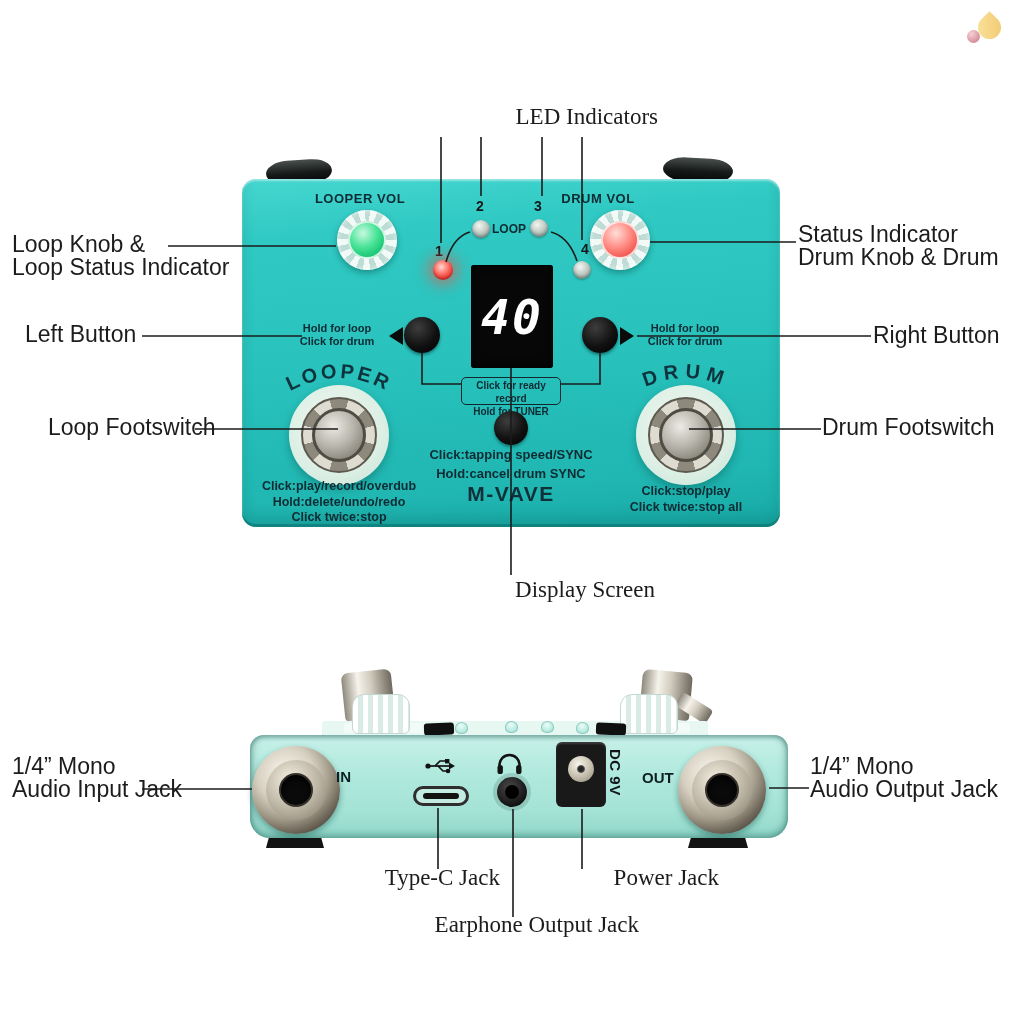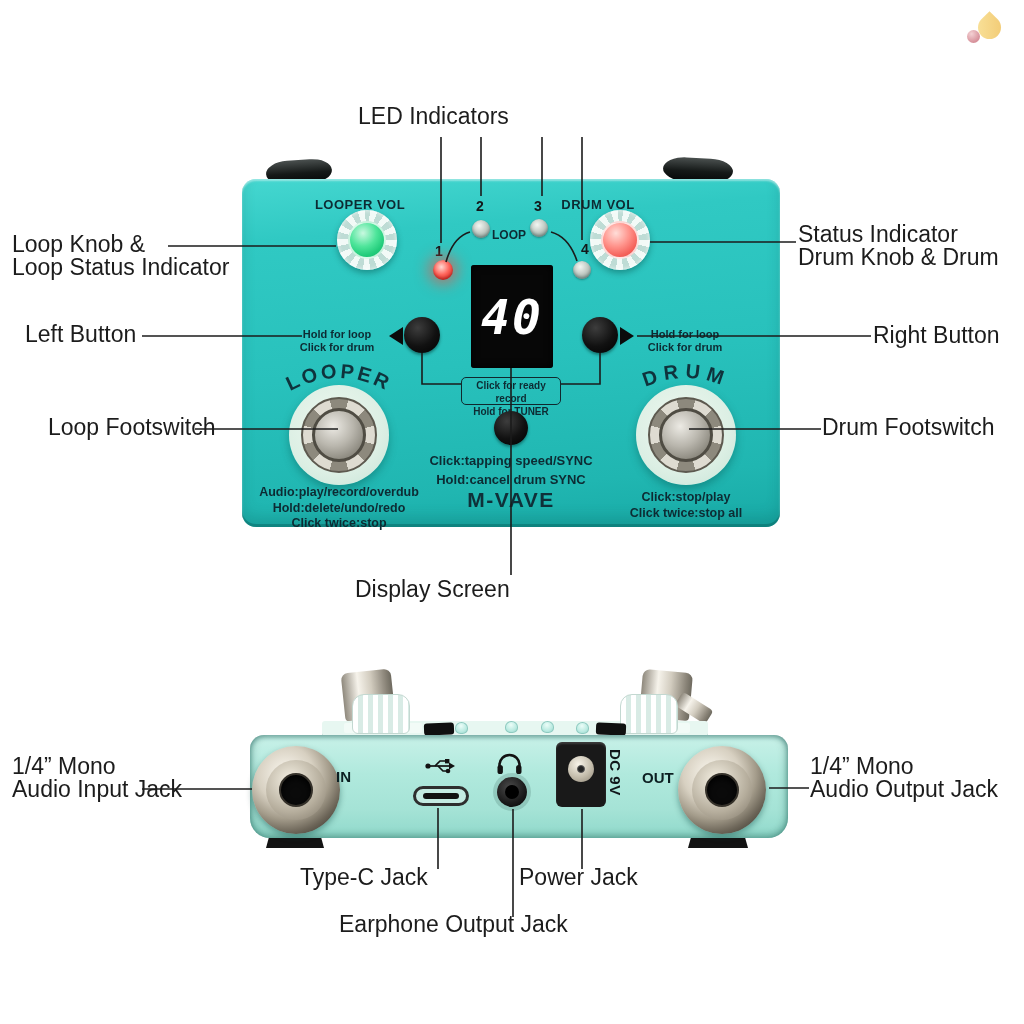--- a/index.html
+++ b/index.html
@@ -1,38 +1,38 @@
 <!DOCTYPE html>
 <html><head>
 <meta charset="utf-8">
 <title>Looper/Drum Pedal Diagram</title>
 <style>
   html,body{margin:0;padding:0;background:#fff;}
   #stage{position:relative;width:1024px;height:1024px;background:#ffffff;overflow:hidden;
          font-family:"Liberation Sans",sans-serif;}
   
   .label{position:absolute;font-size:23px;line-height:23px;color:#1c1c1c;letter-spacing:0;}
-  .label.center{text-align:left;}
+  .label.center{text-align:right;font-family:Liberation Serif, serif;}
   
   #annot{position:absolute;left:0;top:0;pointer-events:none;z-index:60;}
   #annot path{stroke:#1b1b1b;stroke-width:1.6;fill:none;}
   
   .wm-drop{position:absolute;left:978px;top:16px;width:23px;height:23px;
     background:linear-gradient(135deg,#f8dc84,#eebb4e);border-radius:50% 0 50% 50%;
     transform:rotate(-45deg);opacity:.8;}
   .wm-ball{position:absolute;left:967px;top:30px;width:13px;height:13px;border-radius:50%;
     background:radial-gradient(circle at 35% 30%,#f2c9cc,#cf7d88 70%);opacity:.85;}
   
   .pedal-top{position:absolute;left:242px;top:179px;width:538px;height:348px;border-radius:14px;
     background:linear-gradient(175deg,#45d7d0 0%,#30c9c3 16%,#28c1bc 52%,#20b6b1 84%,#18aaa6 100%);
     box-shadow:inset 0 2px 2px rgba(255,255,255,.45), inset 0 -3px 0 rgba(9,110,106,.55),
                inset 0 -10px 14px rgba(0,70,66,.18);z-index:10;}
   .top-nut{position:absolute;height:24px;border-radius:46%/70%;
     background:linear-gradient(180deg,#4a504f,#151918 55%,#050707);z-index:5;}
-  .panel-text{position:absolute;color:#0d2b33;margin-top:6px;}
+  .panel-text{position:absolute;color:#0d2b33;}
   .vol-label{font-size:13px;font-weight:bold;letter-spacing:.5px;width:120px;text-align:center;}
   .knob{position:absolute;width:60px;height:60px;border-radius:50%;
     background:repeating-conic-gradient(from 6deg,#f2faf7 0 14deg,#bedcd5 14deg 28deg);
     box-shadow:0 3px 6px rgba(0,60,56,.4), inset 0 0 4px rgba(255,255,255,.8);}
   .knob-cap{position:absolute;left:11px;top:11px;width:38px;height:38px;border-radius:50%;
     border:2px solid rgba(255,255,255,.75);box-sizing:border-box;}
   .cap-green{background:radial-gradient(circle at 38% 30%,#c8f9e0,#4fe59b 42%,#22cc7b 70%,#14b569);}
   .cap-red{background:radial-gradient(circle at 38% 30%,#ffddd8,#ff938b 42%,#f4615a 72%,#dd4741);}
   .led{position:absolute;border-radius:50%;}
   .led-gray{width:18px;height:18px;
@@ -189,21 +189,21 @@
     <div class="fs" style="left:47px;top:206px;">
       <div class="fs-nut"></div>
         <div class="fs-cap"></div>
     </div>
     <div class="fs" style="left:394px;top:206px;">
       <div class="fs-nut"></div>
         <div class="fs-cap"></div>
     </div>
 
     <div class="panel-text fs-hint" style="left:-8px;top:300px;">
-      <div>Audio:play/record/overdub</div>
+      <div>Click:play/record/overdub</div>
       <div>Hold:delete/undo/redo</div>
       <div>Click twice:stop</div>
     </div>
     <div class="panel-text fs-hint" style="left:339px;top:305px;">
       <div>Click:stop/play</div>
       <div>Click twice:stop all</div>
     </div>
   </div>
 
   <svg class="arc-text" style="left:254px;top:350px;" width="170" height="64" viewBox="0 0 170 64" xmlns="http://www.w3.org/2000/svg" xmlns:xlink="http://www.w3.org/1999/xlink">

